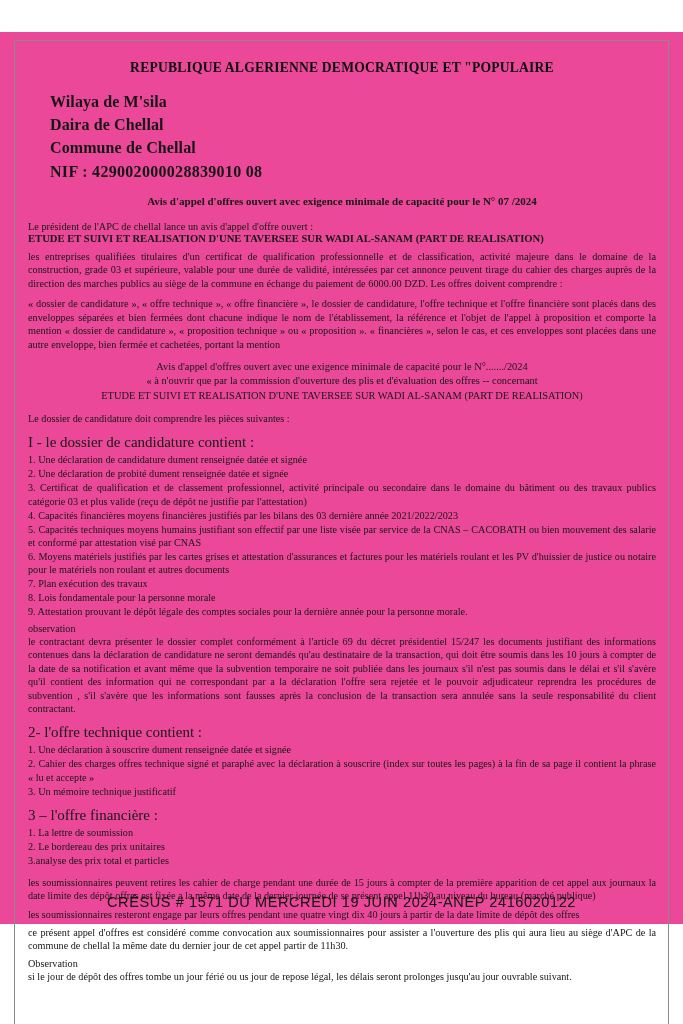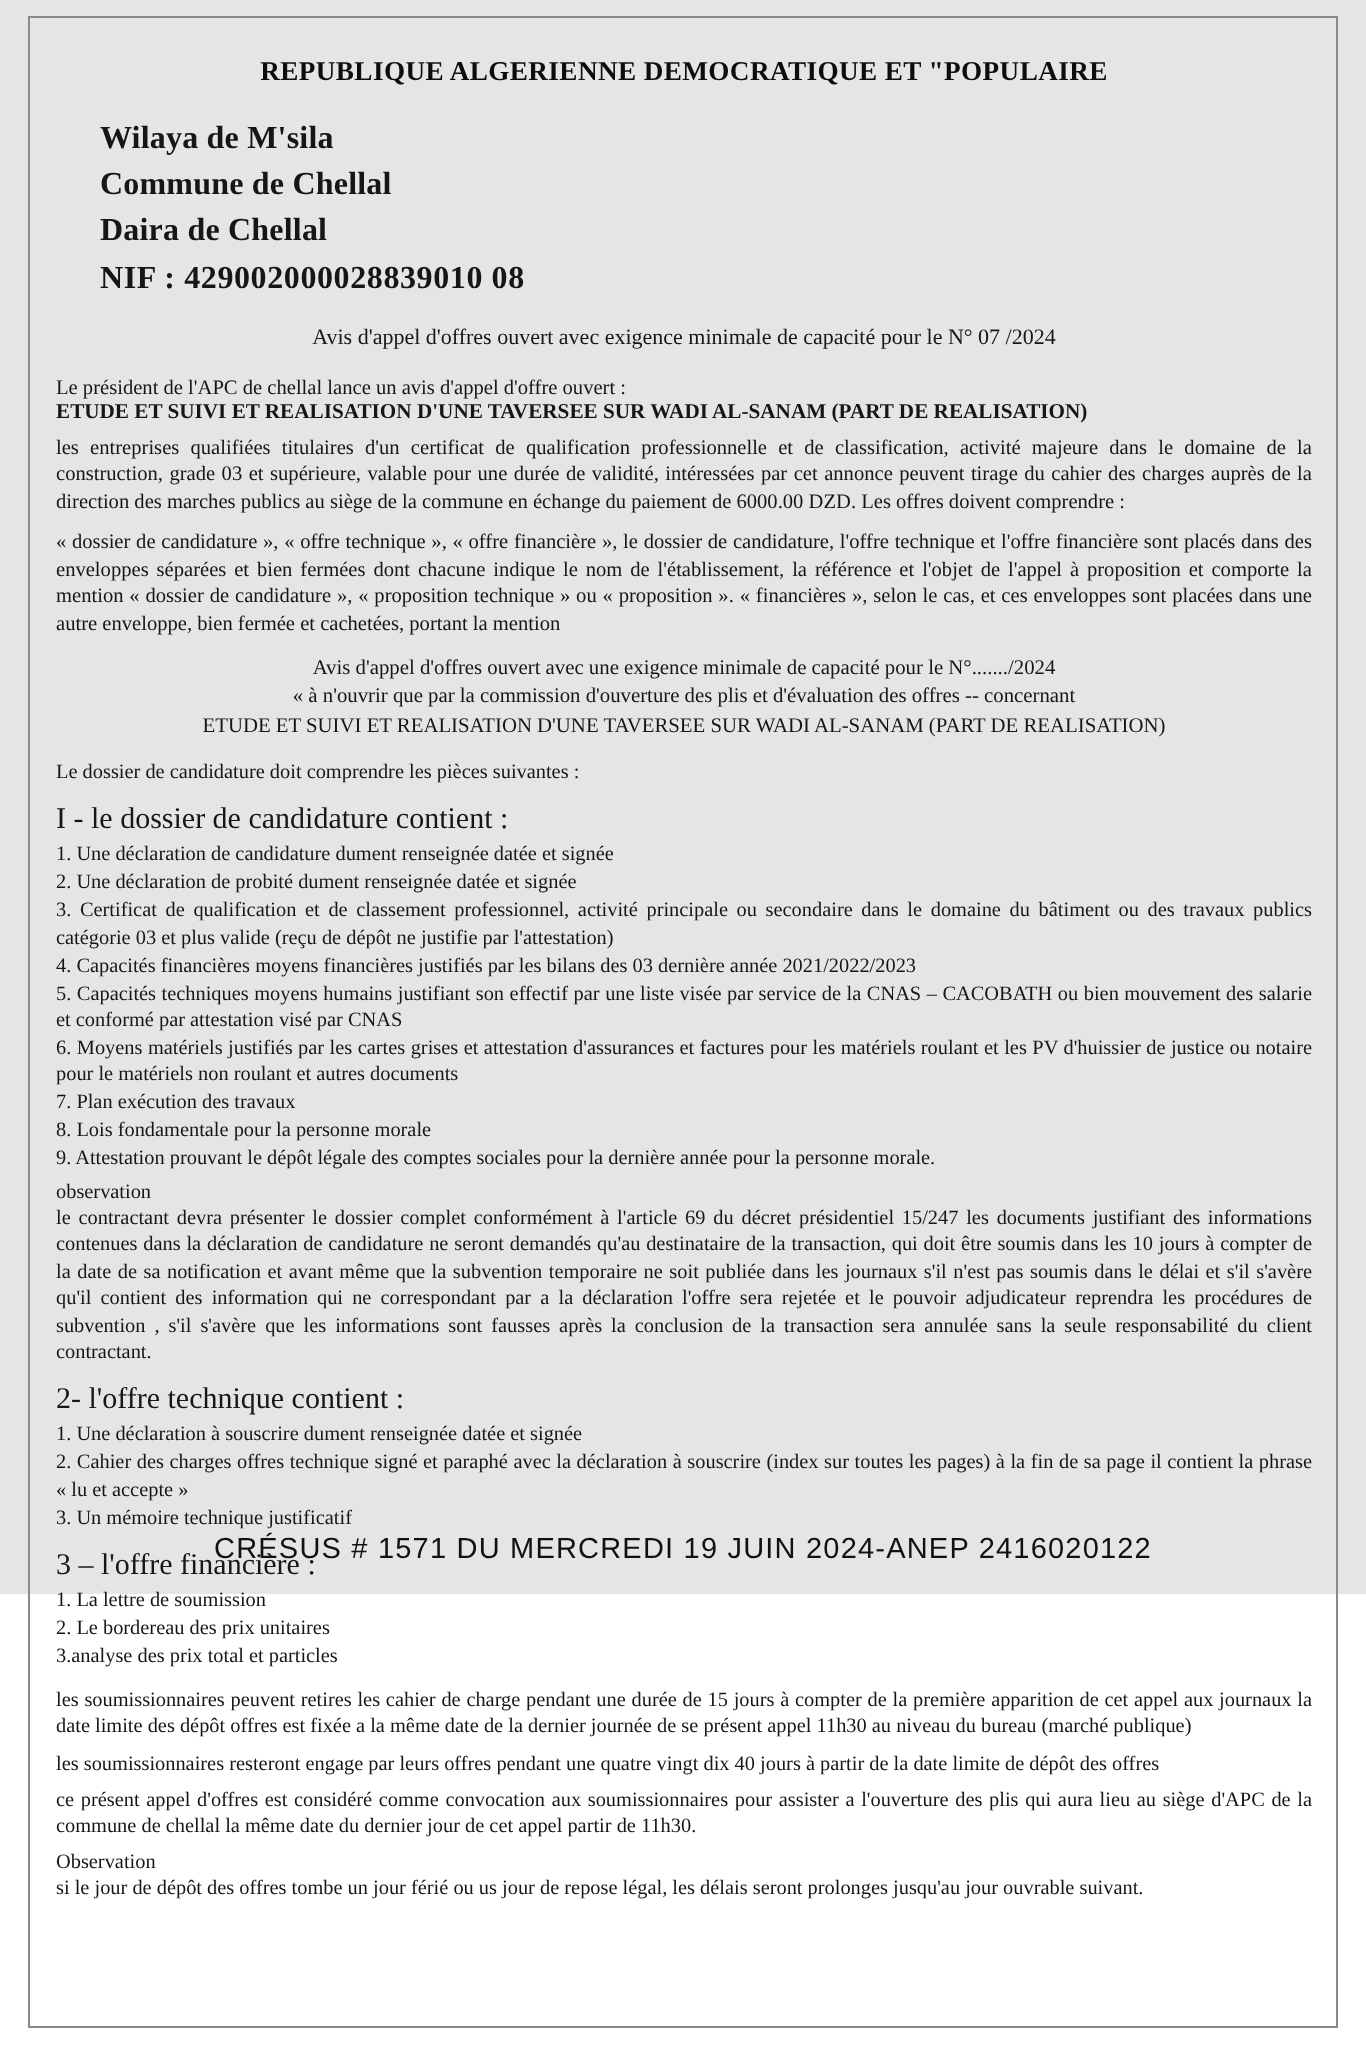--- a/index.html
+++ b/index.html
@@ -10,23 +10,24 @@
   body {
     width: 683px;
     height: 1024px;
     font-family: "Liberation Serif", serif;
     color: #161616;
     overflow: hidden;
   }
   .page {
     position: relative;
     width: 683px;
-    height: 797px;
+    height: 892px;
     box-sizing: border-box;
-    background: #e5e5e5;
+    background: #ec4899;
+    margin-top: 32px;
   }
   .frame {
     position: absolute;
     left: 14px;
     top: 8px;
     width: 655px;
     height: 1006px;
     border: 1px solid #8a8a8a;
     box-sizing: border-box;
   }
@@ -53,21 +54,21 @@
     letter-spacing: 0.1px;
   }
   .org-block div {
     white-space: nowrap;
   }
   .nif-num {
     letter-spacing: 0.3px;
   }
   .notice-head {
     text-align: center;
-    font-weight: normal;
+    font-weight: bold;
     font-size: 11px;
     margin: 10px 0 14px 0;
   }
   .body-text {
     font-size: 10.3px;
     line-height: 1.33;
     text-align: justify;
     margin: 0 0 6px 0;
   }
   .lead-line {
@@ -134,22 +135,22 @@
 
 <div class="page">
   <div class="frame"></div>
 
   <div class="content">
 
     <div class="doc-title">REPUBLIQUE ALGERIENNE DEMOCRATIQUE ET "POPULAIRE</div>
 
     <div class="org-block">
       <div>Wilaya de M'sila</div>
+      <div>Daira de Chellal</div>
       <div>Commune de Chellal</div>
-      <div>Daira de Chellal</div>
       <div class="nif-num">NIF : 429002000028839010 08</div>
     </div>
 
     <div class="notice-head">Avis d'appel d'offres ouvert avec exigence minimale de capacité pour le N° 07 /2024</div>
 
     <div class="lead-line">Le président de l'APC de chellal lance un avis d'appel d'offre ouvert :</div>
     <div class="subject-line">ETUDE ET SUIVI ET REALISATION D'UNE TAVERSEE SUR WADI AL-SANAM (PART DE REALISATION)</div>
 
     <div class="body-text">les entreprises qualifiées titulaires d'un certificat de qualification professionnelle et de classification, activité majeure dans le domaine de la construction, grade 03 et supérieure, valable pour une durée de validité, intéressées par cet annonce peuvent tirage du cahier des charges auprès de la direction des marches publics au siège de la commune en échange du paiement de 6000.00 DZD. Les offres doivent comprendre :</div>
     <div class="body-text">« dossier de candidature », « offre technique », « offre financière », le dossier de candidature, l'offre technique et l'offre financière sont placés dans des enveloppes séparées et bien fermées dont chacune indique le nom de l'établissement, la référence et l'objet de l'appel à proposition et comporte la mention « dossier de candidature », « proposition technique » ou « proposition ». « financières », selon le cas, et ces enveloppes sont placées dans une autre enveloppe, bien fermée et cachetées, portant la mention</div>

